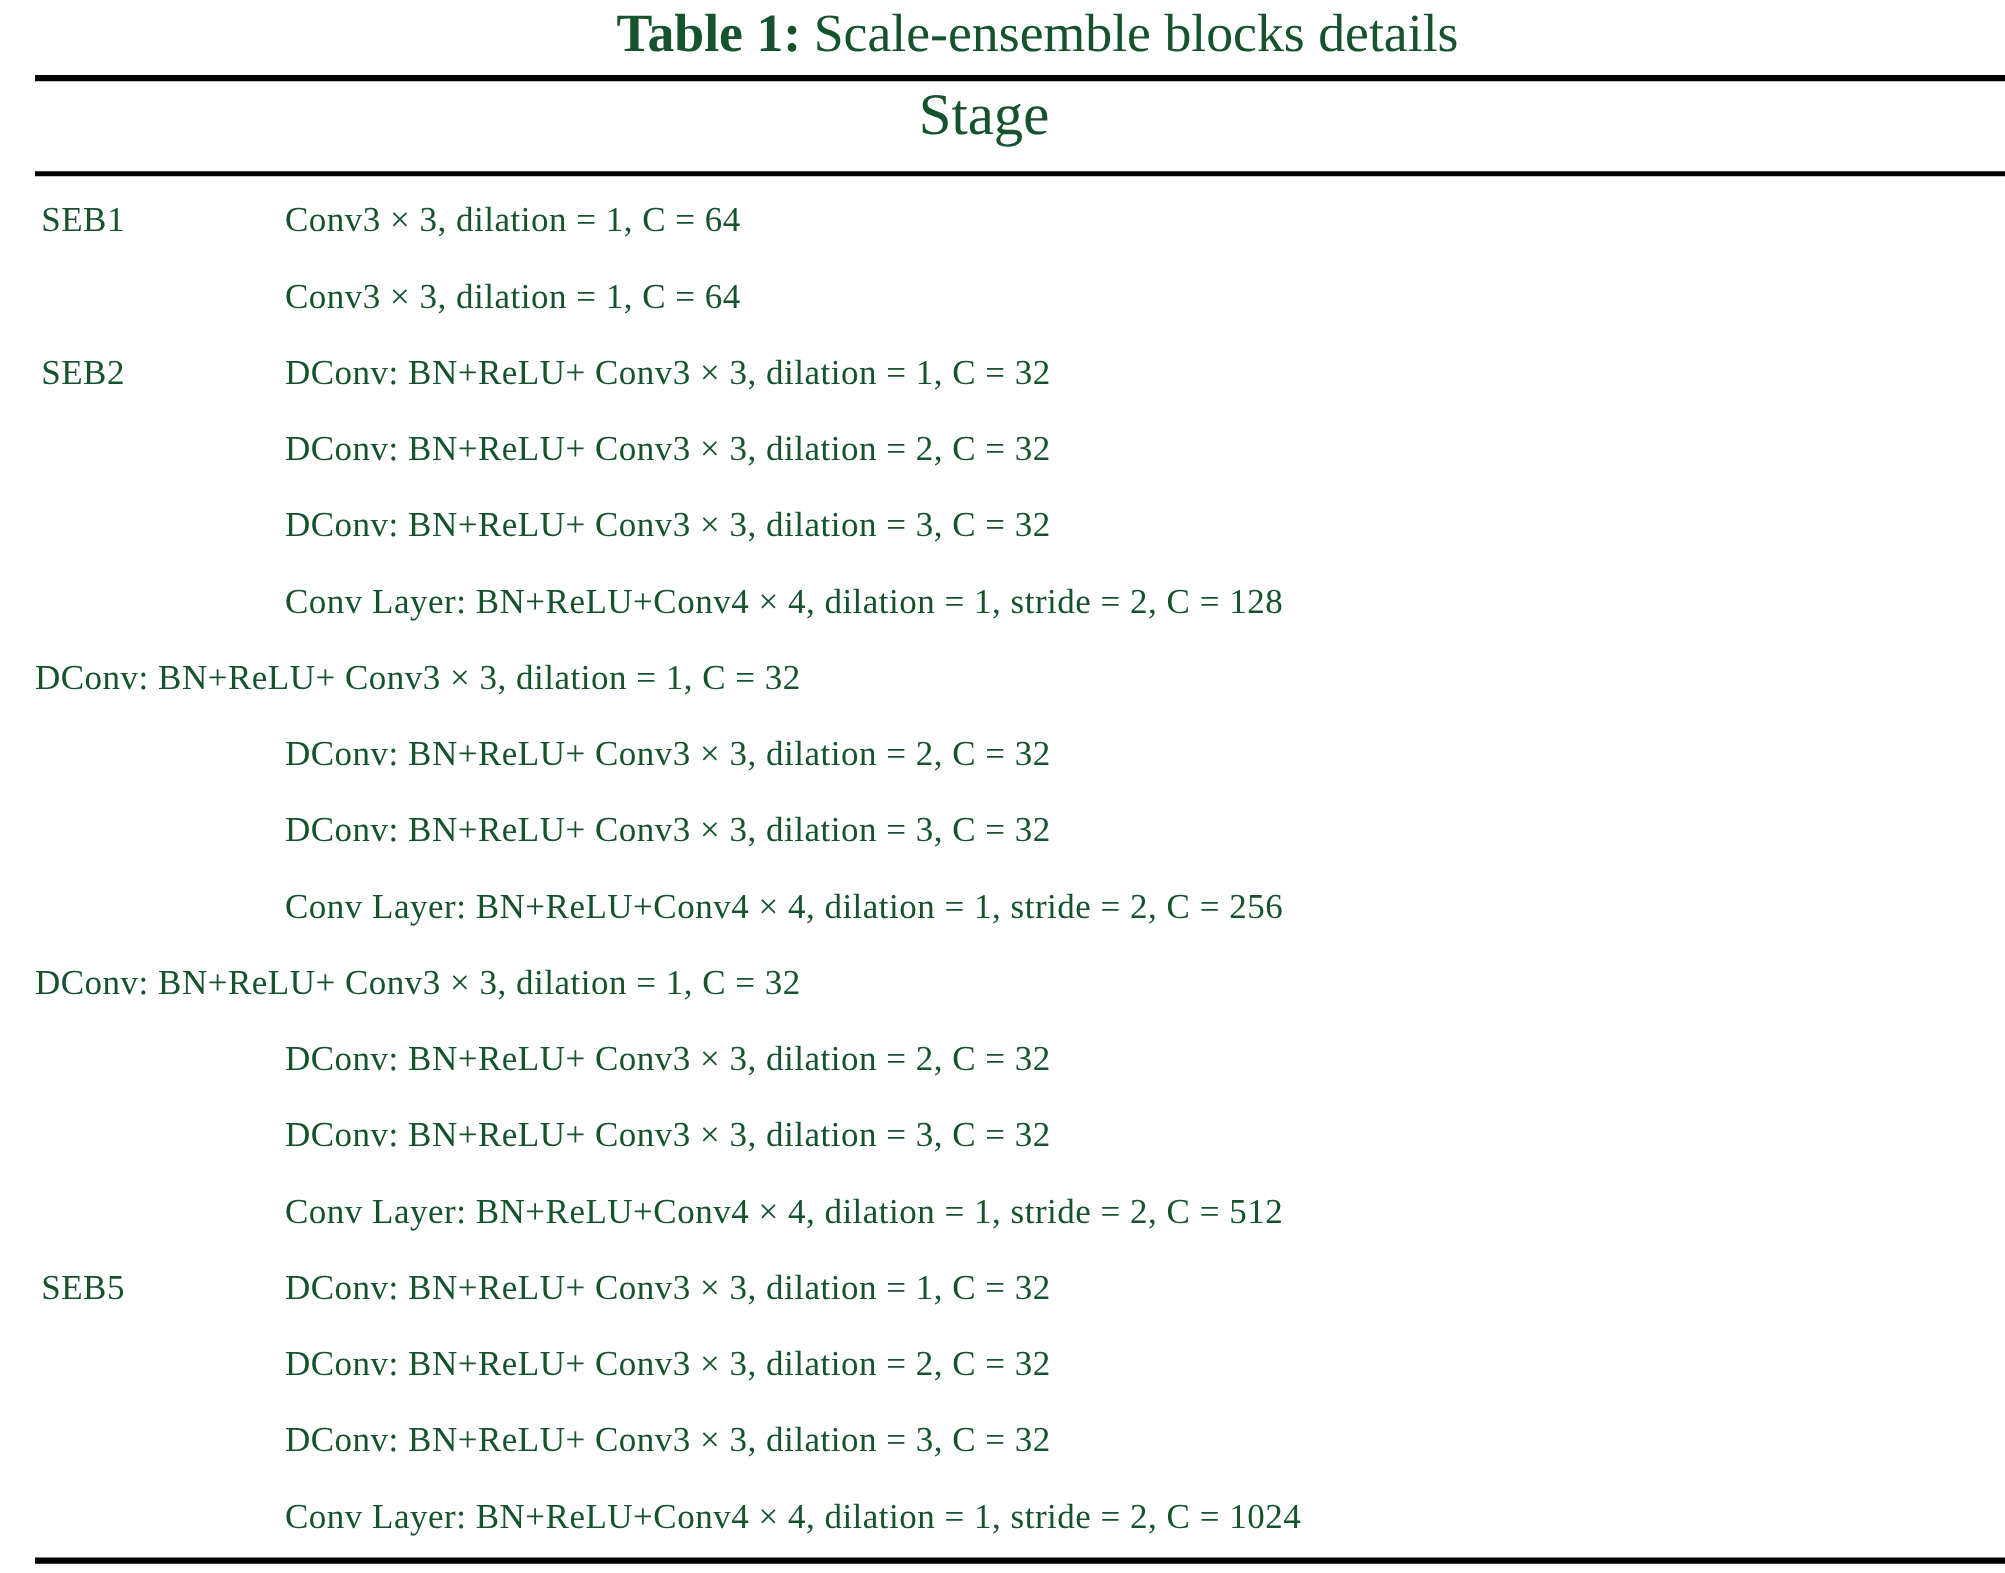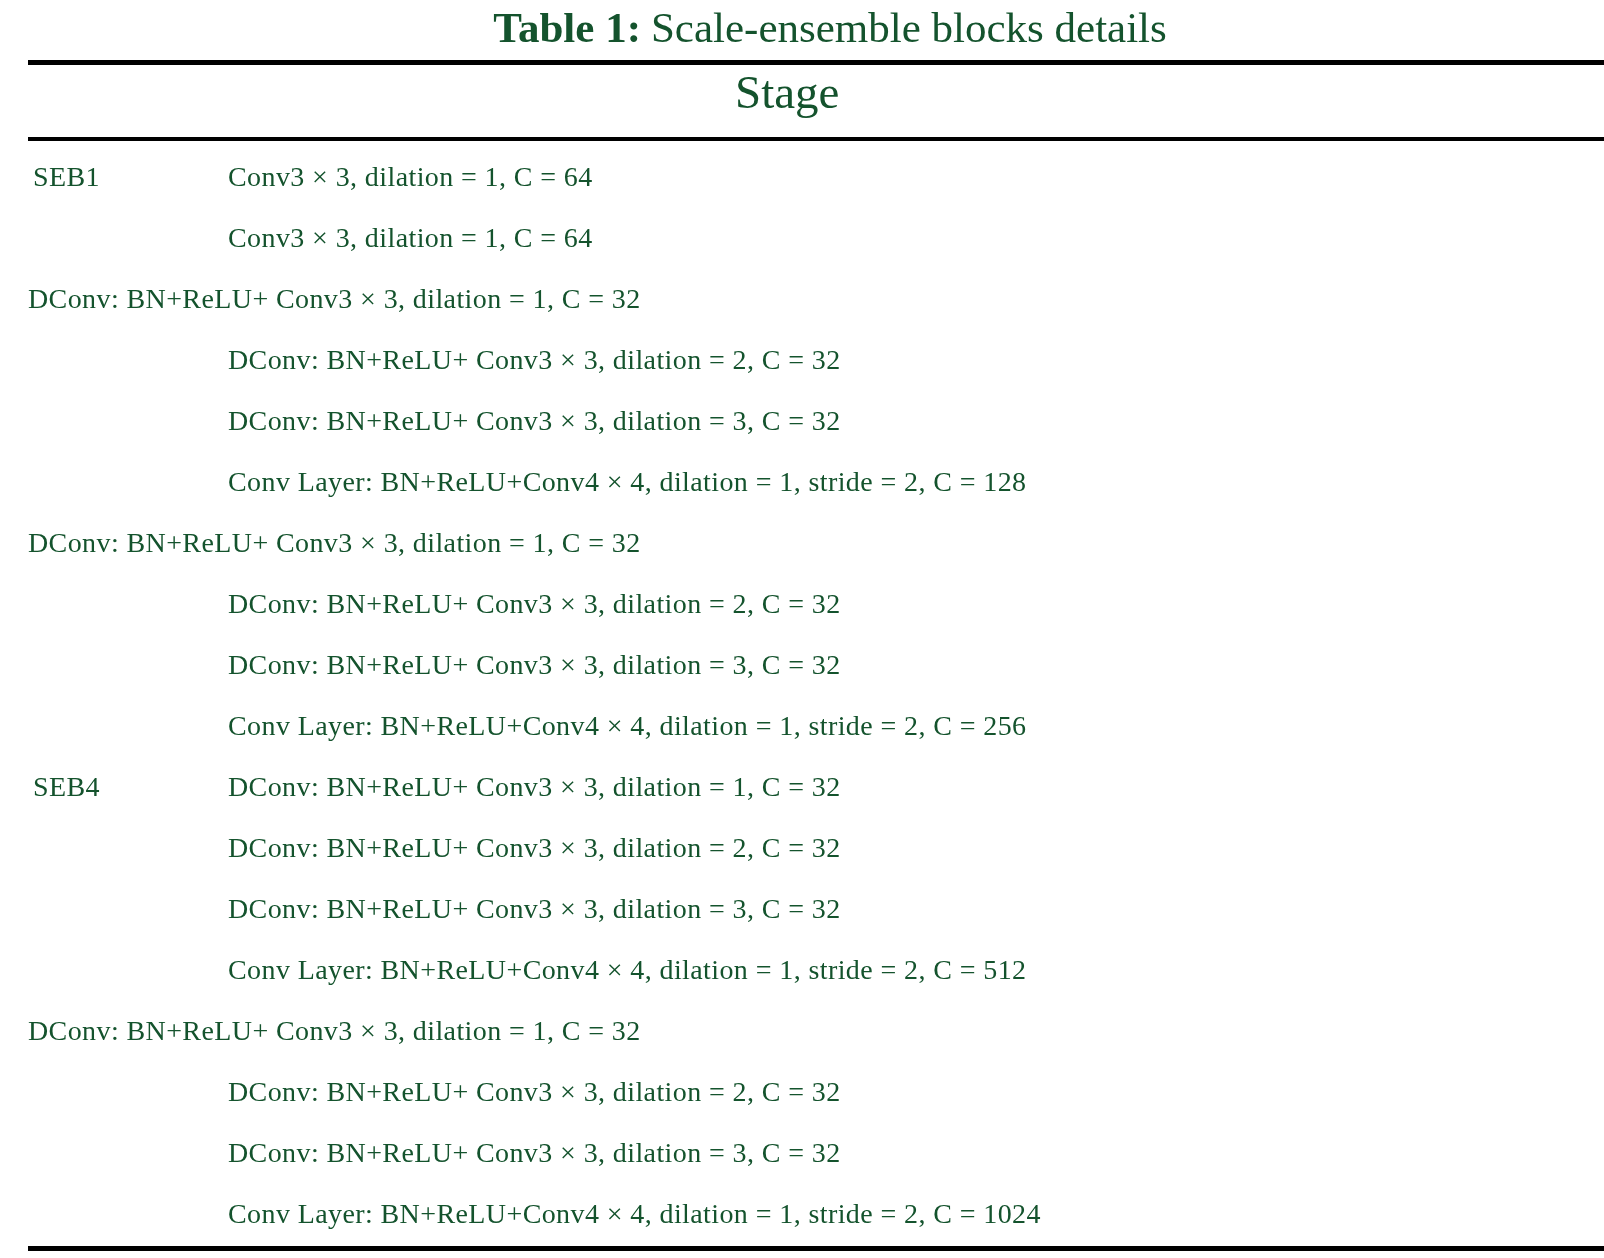--- a/index.html
+++ b/index.html
@@ -97,20 +97,21 @@
     <div class="line">
       <div class="stage-col">SEB1</div>
       <div class="param-col">Conv3 × 3, dilation = 1, C = 64</div>
     </div>
     <div class="line">
       <div class="stage-col"></div>
       <div class="param-col">Conv3 × 3, dilation = 1, C = 64</div>
     </div>
 
     <div class="line">
+      <div class="stage-col">SEB2</div>
       <div class="param-col">DConv: BN+ReLU+ Conv3 × 3, dilation = 1, C = 32</div>
     </div>
     <div class="line">
       <div class="stage-col"></div>
       <div class="param-col">DConv: BN+ReLU+ Conv3 × 3, dilation = 2, C = 32</div>
     </div>
     <div class="line">
       <div class="stage-col"></div>
       <div class="param-col">DConv: BN+ReLU+ Conv3 × 3, dilation = 3, C = 32</div>
     </div>
@@ -129,37 +130,37 @@
     <div class="line">
       <div class="stage-col"></div>
       <div class="param-col">DConv: BN+ReLU+ Conv3 × 3, dilation = 3, C = 32</div>
     </div>
     <div class="line">
       <div class="stage-col"></div>
       <div class="param-col">Conv Layer: BN+ReLU+Conv4 × 4, dilation = 1, stride = 2, C = 256</div>
     </div>
 
     <div class="line">
-      <div class="stage-col">SEB4</div>
       <div class="param-col">DConv: BN+ReLU+ Conv3 × 3, dilation = 1, C = 32</div>
     </div>
     <div class="line">
       <div class="stage-col"></div>
       <div class="param-col">DConv: BN+ReLU+ Conv3 × 3, dilation = 2, C = 32</div>
     </div>
     <div class="line">
       <div class="stage-col"></div>
       <div class="param-col">DConv: BN+ReLU+ Conv3 × 3, dilation = 3, C = 32</div>
     </div>
     <div class="line">
       <div class="stage-col"></div>
       <div class="param-col">Conv Layer: BN+ReLU+Conv4 × 4, dilation = 1, stride = 2, C = 512</div>
     </div>
 
     <div class="line">
+      <div class="stage-col">SEB5</div>
       <div class="param-col">DConv: BN+ReLU+ Conv3 × 3, dilation = 1, C = 32</div>
     </div>
     <div class="line">
       <div class="stage-col"></div>
       <div class="param-col">DConv: BN+ReLU+ Conv3 × 3, dilation = 2, C = 32</div>
     </div>
     <div class="line">
       <div class="stage-col"></div>
       <div class="param-col">DConv: BN+ReLU+ Conv3 × 3, dilation = 3, C = 32</div>
     </div>

